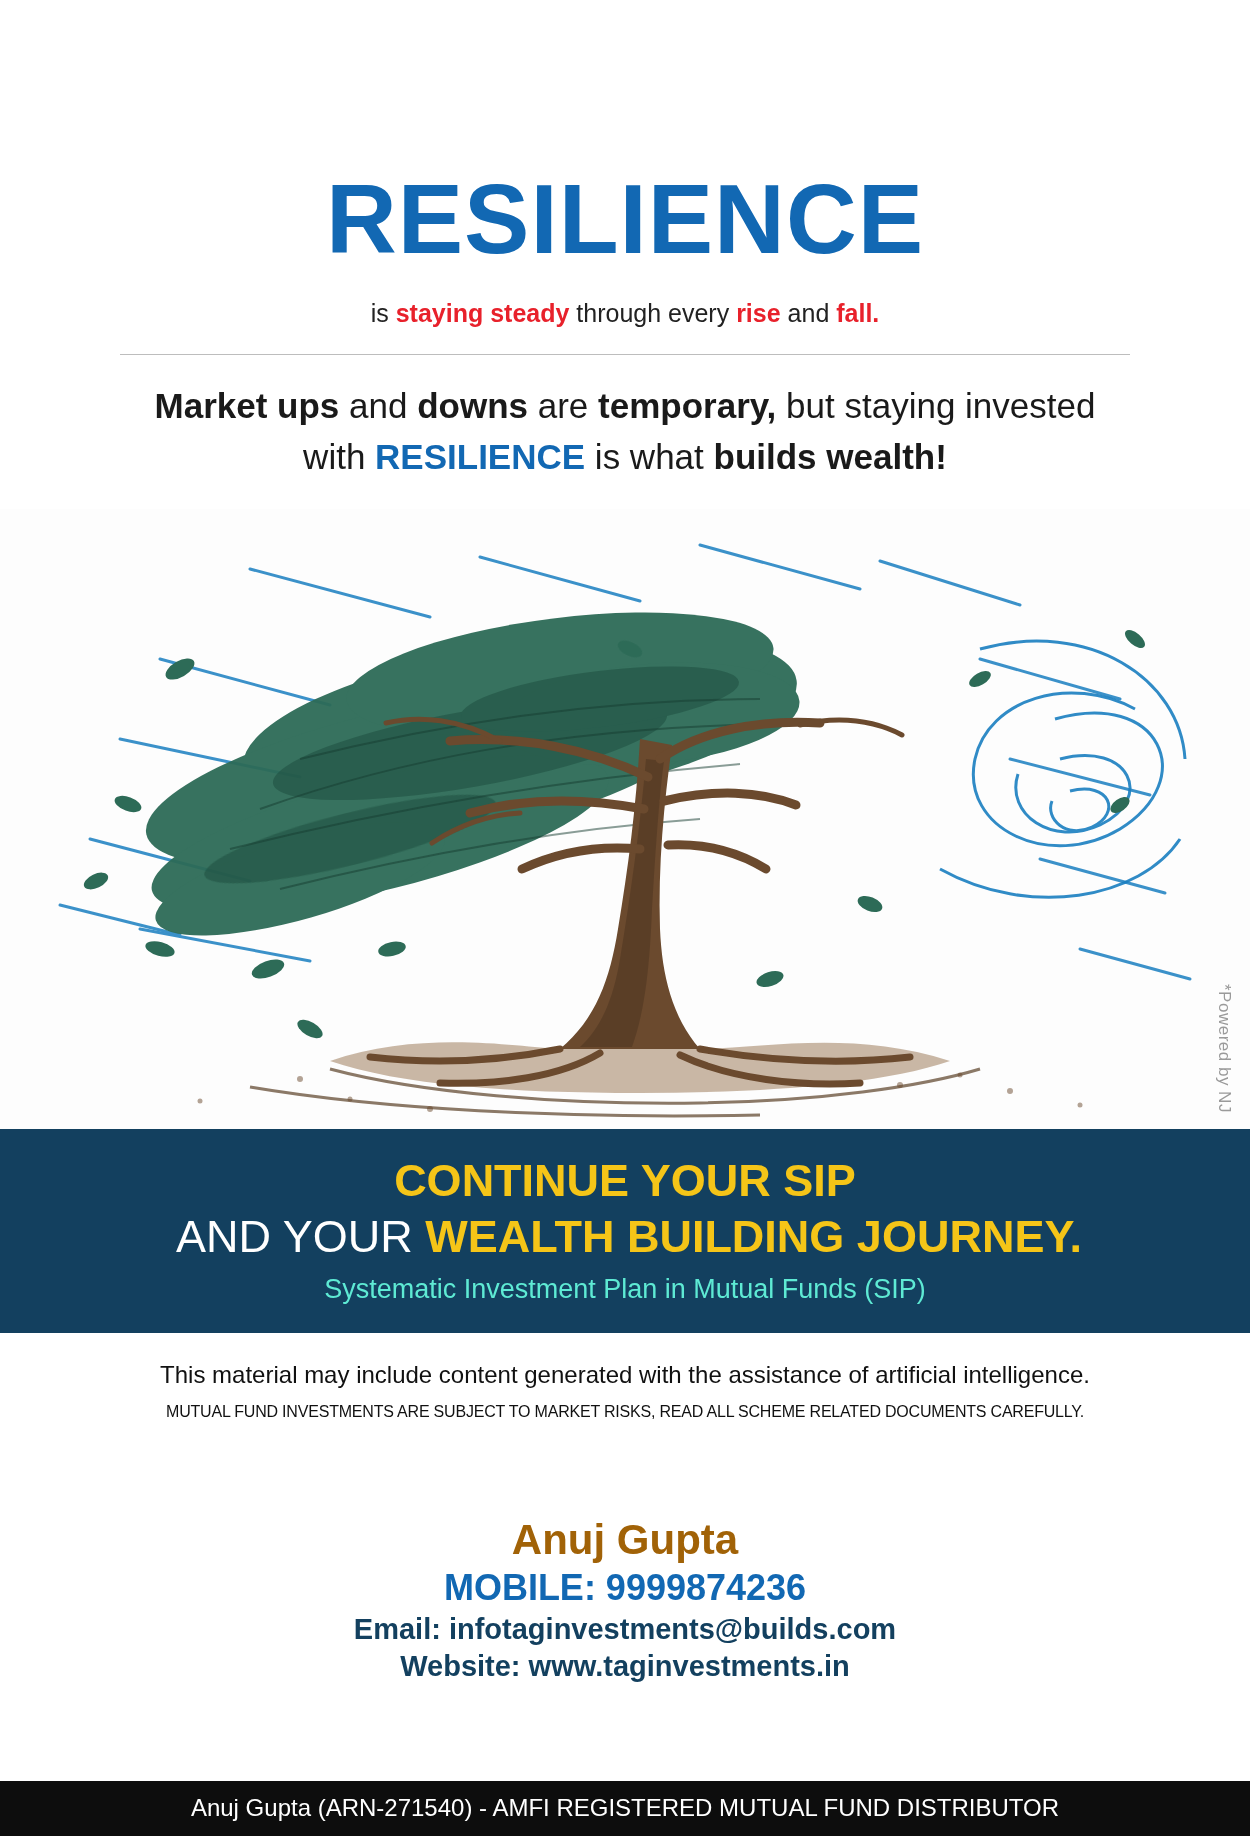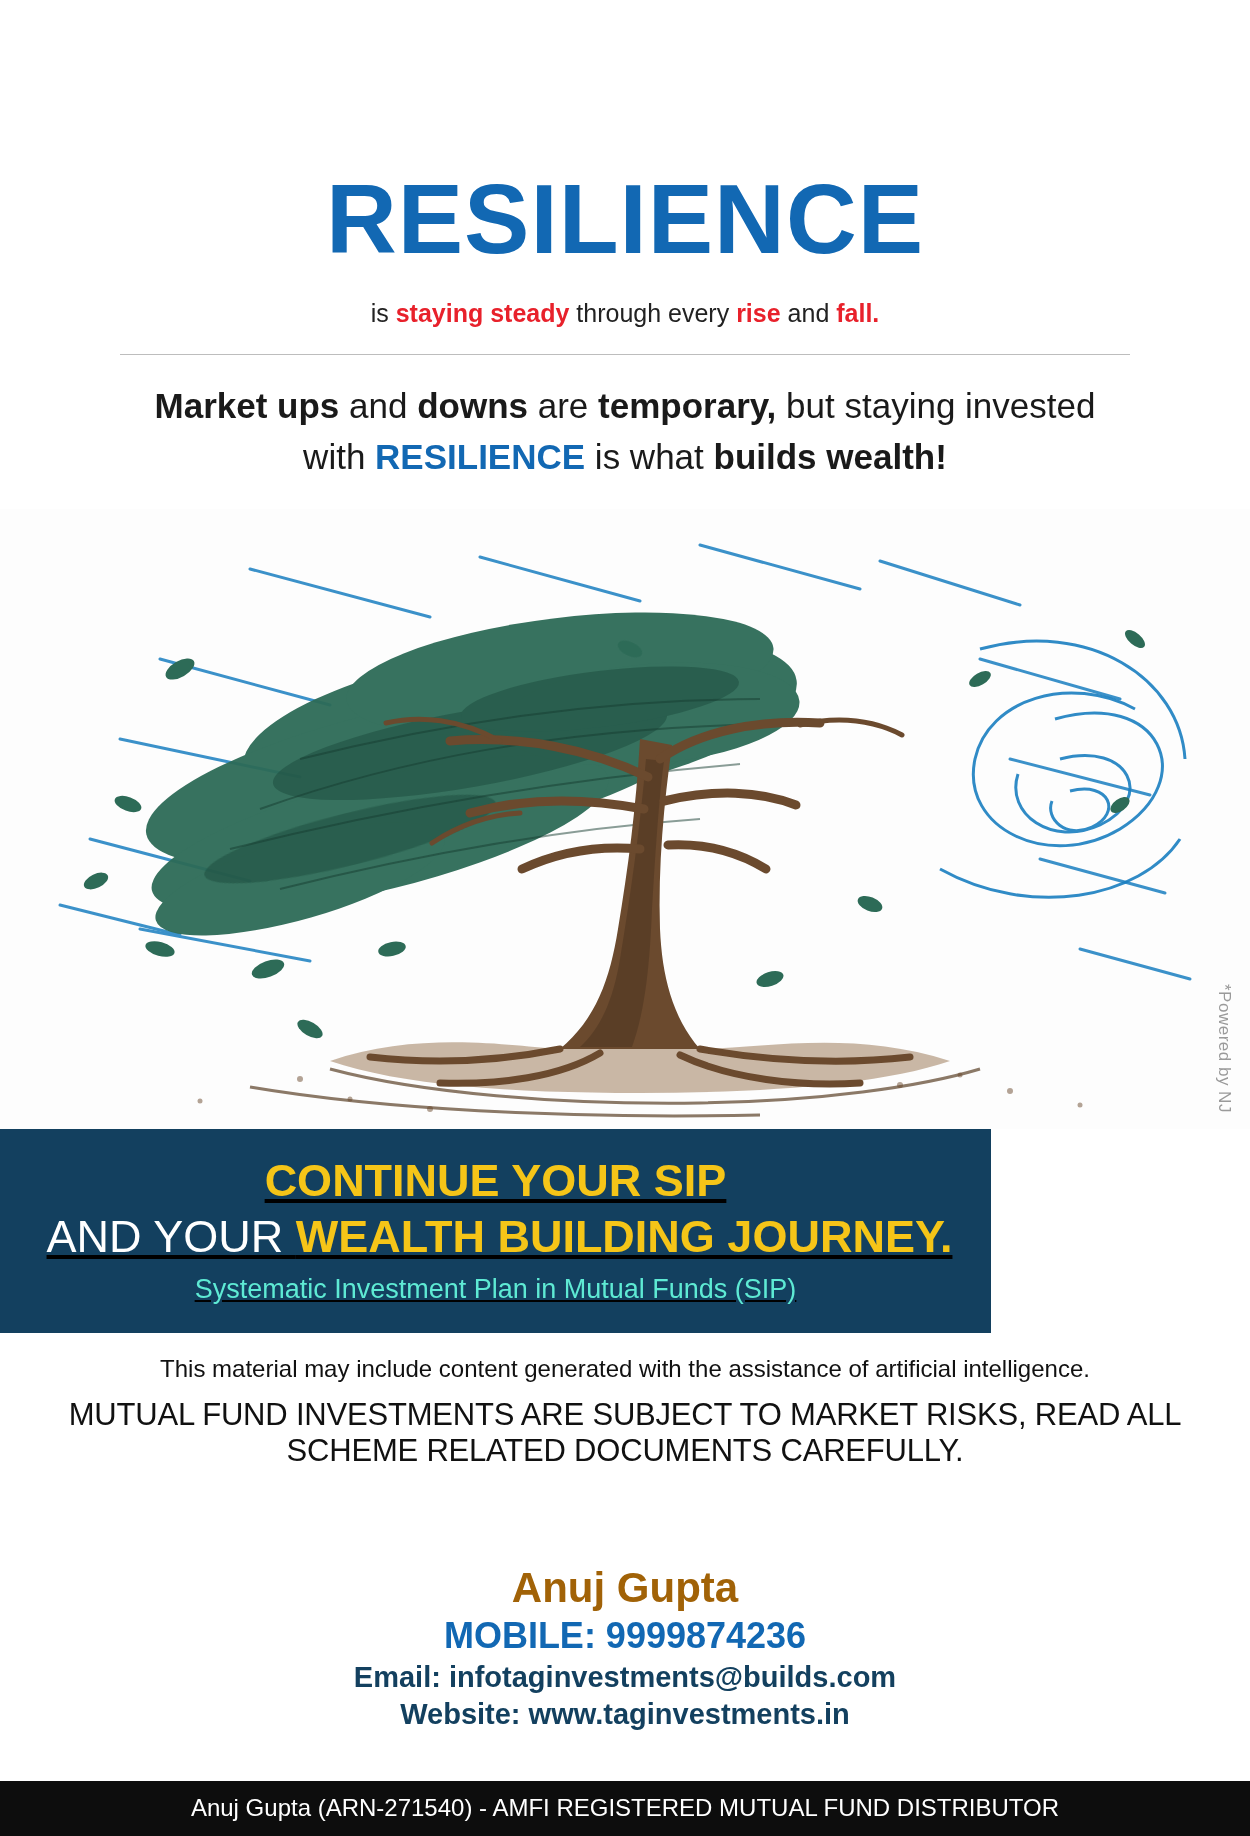--- a/index.html
+++ b/index.html
@@ -82,24 +82,23 @@
     font-size: 17px;
     color: #9a9a9a;
     writing-mode: vertical-rl;
     text-orientation: mixed;
     letter-spacing: 0.5px;
   }
 
   
   .band {
     background: #13405f;
-    width: 991px;
+    width: 1250px;
     padding: 26px 0 28px 0;
     text-align: center;
-    text-decoration: underline;
   }
   .band-l1 {
     font-size: 45px;
     font-weight: bold;
     color: #f5c518;
     line-height: 1.15;
   }
   .band-l2 {
     font-size: 45px;
     color: #ffffff;
@@ -111,27 +110,27 @@
   .band-l3 {
     margin-top: 10px;
     font-size: 27px;
     color: #5eead4;
     font-weight: normal;
   }
 
   
   .disclaimer {
     text-align: center;
-    margin-top: 22px;
+    margin-top: 28px;
     font-size: 24px;
     color: #111111;
   }
   .disclaimer .risk {
     margin-top: 14px;
-    font-size: 31px;
+    font-size: 16px;
     letter-spacing: -0.2px;
     text-align: center;
   }
 
   
   .contact {
     margin-top: 96px;
     text-align: center;
   }
   .contact .name {

